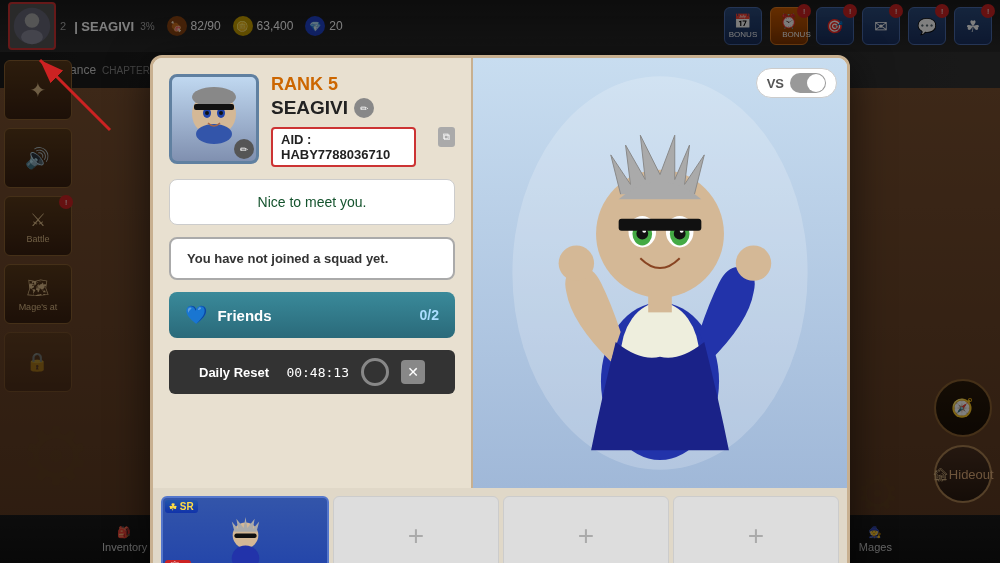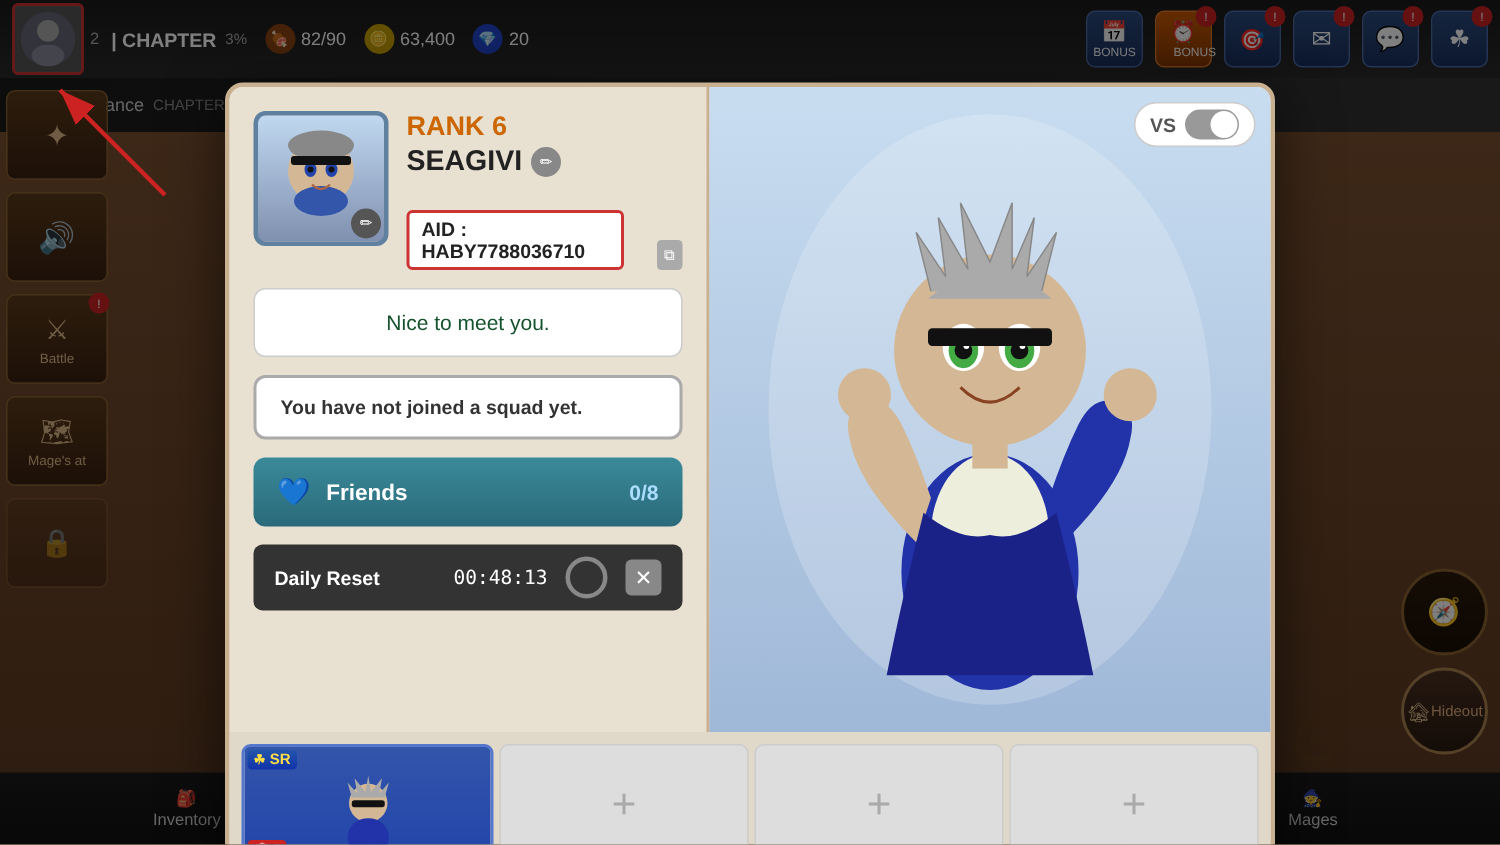--- a/index.html
+++ b/index.html
@@ -311,23 +311,23 @@
       display: flex;
       align-items: center;
       justify-content: center;
       color: white;
       font-size: 10px;
       cursor: pointer;
     }
 
     .aid-row {
       display: flex;
-      align-items: flex-end;
+      align-items: flex-start;
       gap: 22px;
-      margin-top: 21px;
+      margin-top: 8px;
     }
 
     .aid-box {
       background: white;
       border: 2px solid #cc3333;
       border-radius: 4px;
       padding: 3px 8px;
       color: #222;
       font-size: 13px;
       font-weight: bold;
@@ -392,21 +392,21 @@
 
     .friends-count {
       color: #aaddff;
       font-size: 14px;
     }
 
     
     .daily-reset-bar {
       background: #333;
       border-radius: 6px;
-      padding: 8px 14px;
+      padding: 8px 30px;
       display: flex;
       align-items: center;
       gap: 12px;
     }
 
     .daily-reset-label {
       color: white;
       font-size: 13px;
       font-weight: bold;
       flex: 1;
@@ -656,21 +656,21 @@
   <div class="top-bar">
     <div class="player-avatar-top" style="position:relative;">
 
       <svg width="44" height="44" viewBox="0 0 44 44">
         <circle cx="22" cy="22" r="20" fill="#667"></circle>
         <circle cx="22" cy="16" r="8" fill="#aaa"></circle>
         <ellipse cx="22" cy="34" rx="12" ry="8" fill="#889"></ellipse>
       </svg>
     </div>
     <span class="level-badge">2</span>
-    <span class="player-name-top">| CHAPTER</span>
+    <span class="player-name-top">| SEAGIVI</span>
     <span style="color:#aaa;font-size:10px;margin-left:6px;">3%</span>
 
     <div class="resource-display">
       <div class="resource-item">
         <div class="resource-icon stamina">🍖</div>
         <span>82/90</span>
       </div>
       <div class="resource-item">
         <div class="resource-icon gold">🪙</div>
         <span>63,400</span>
@@ -777,21 +777,21 @@
                 <rect x="20" y="25" width="40" height="6" fill="#111" rx="2"></rect>
 
                 <path d="M 34,44 Q 40,50 46,44" stroke="#aa6644" stroke-width="1.5" fill="none"></path>
               </svg>
               <div class="avatar-edit">
                 <span>✏</span>
               </div>
             </div>
 
             <div class="profile-info">
-              <div class="rank-text">RANK 6</div>
+              <div class="rank-text">RANK 5</div>
               <div class="username-row">
                 <span class="username">SEAGIVI</span>
                 <div class="edit-icon">
                   <span>✏</span>
                 </div>
               </div>
               <div class="aid-row">
                 <span class="aid-box">AID : HABY7788036710</span>
                 <div class="copy-icon">
                   <span>⧉</span>
@@ -806,21 +806,21 @@
 
           <div class="squad-box">
             <span>You have not joined a squad yet.</span>
           </div>
 
           <button class="friends-btn">
             <div class="friends-left">
               <span style="font-size:18px;">💙</span>
               <span>Friends</span>
             </div>
-            <span class="friends-count">0/8</span>
+            <span class="friends-count">0/2</span>
           </button>
 
           <div class="daily-reset-bar">
             <span class="daily-reset-label">Daily Reset</span>
             <span class="daily-timer">00:48:13</span>
             <div class="timer-circle"></div>
             <div class="close-btn-small">✕</div>
           </div>
 
         </div>
@@ -912,21 +912,21 @@
 
     </div>
   </div>
 
   <div class="right-btns">
     <div class="right-btn">
       <span>🧭</span>
     </div>
     <div class="right-btn hideout">
       <span style="font-size:13px;">🏚</span>
-      <span style="font-size:10px;color:#ddaa77;">Hideout</span>
+      <span style="font-size:13px;color:#ddaa77;">Hideout</span>
     </div>
   </div>
 
   <div class="bottom-nav">
     <div class="bottom-nav-btn">
       <span>🎒</span>
       <span>Inventory</span>
     </div>
     <div class="bottom-nav-btn">
       <span>✨</span>

